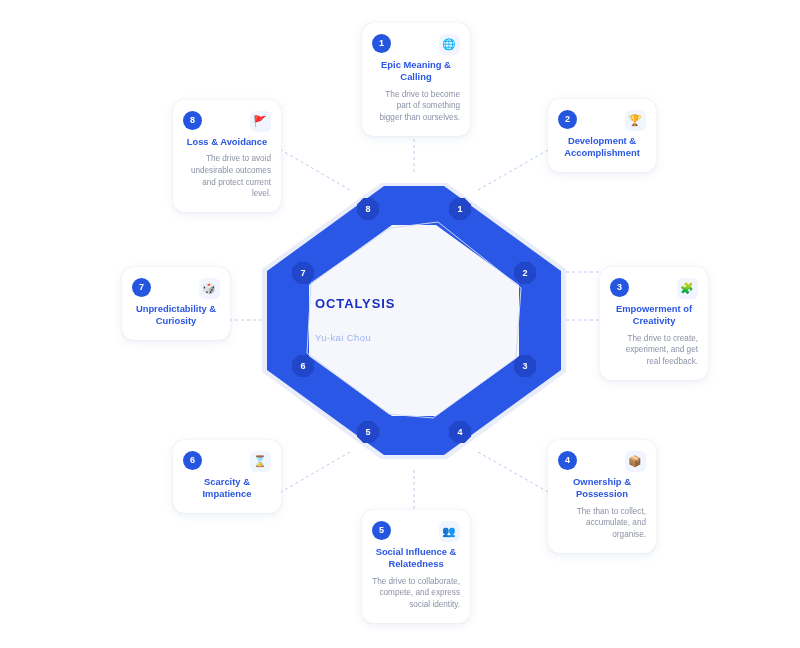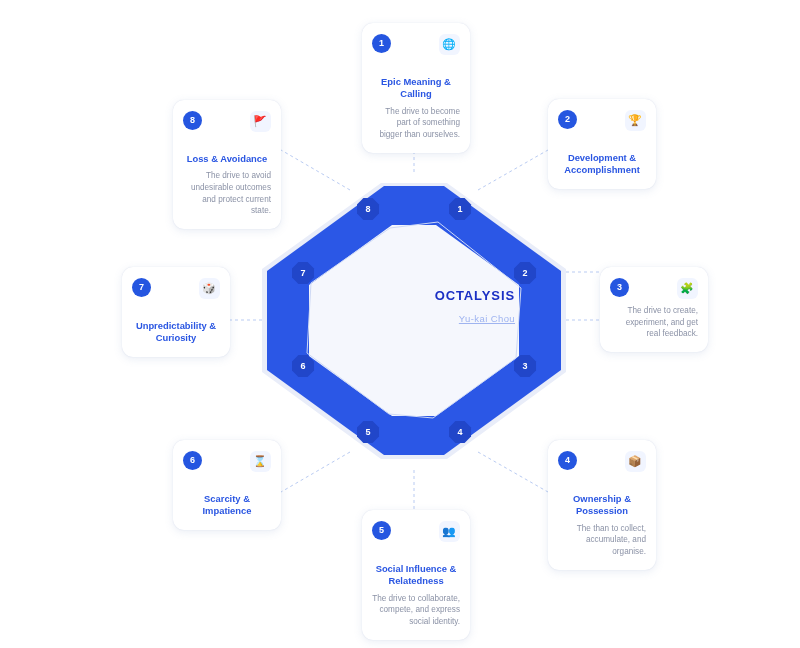--- a/index.html
+++ b/index.html
@@ -27,37 +27,36 @@
     top: 0;
     width: 800px;
     height: 648px;
     pointer-events: none;
   }
 
   
   .center-label {
     position: absolute;
     left: 315px;
-    top: 288px;
+    top: 296px;
     width: 200px;
-    text-align: right;
+    text-align: left;
     pointer-events: none;
   }
   .center-title {
     font-size: 13px;
     font-weight: bold;
     letter-spacing: 0.9px;
     color: #1a2fc4;
   }
   .center-sub {
-    margin-top: 10px;
+    margin-top: 21px;
     font-size: 9.5px;
     letter-spacing: 0.4px;
     color: #9fb4f0;
-    text-decoration: underline;
   }
 
   
   .ring-badge {
     position: absolute;
     width: 23px;
     height: 23px;
     margin-left: -11.5px;
     margin-top: -11.5px;
     background: #2146c9;
@@ -106,21 +105,21 @@
     height: 21px;
     border-radius: 6px;
     background: #f1f5ff;
     display: flex;
     align-items: center;
     justify-content: center;
     font-size: 11px;
     line-height: 1;
   }
   .card-title {
-    margin-top: 20px;
+    margin-top: 3px;
     font-size: 9.4px;
     font-weight: bold;
     line-height: 1.32;
     color: #2a56e2;
     text-align: center;
   }
   .card-desc {
     margin-top: 5px;
     font-size: 8.2px;
     line-height: 1.42;
@@ -195,20 +194,21 @@
       <div class="card-icon">🏆</div>
     </div>
     <div class="card-title">Development &amp; Accomplishment</div>
   </div>
 
   <div class="card" id="card-3">
     <div class="card-top">
       <div class="card-num">3</div>
       <div class="card-icon">🧩</div>
     </div>
+    <div class="card-title">Empowerment of Creativity</div>
     <div class="card-desc">The drive to create, experiment, and get real feedback.</div>
   </div>
 
   <div class="card" id="card-4">
     <div class="card-top">
       <div class="card-num">4</div>
       <div class="card-icon">📦</div>
     </div>
     <div class="card-title">Ownership &amp; Possession</div>
     <div class="card-desc">The than to collect, accumulate, and organise.</div>
@@ -238,16 +238,16 @@
     </div>
     <div class="card-title">Unpredictability &amp; Curiosity</div>
   </div>
 
   <div class="card" id="card-8">
     <div class="card-top">
       <div class="card-num">8</div>
       <div class="card-icon">🚩</div>
     </div>
     <div class="card-title">Loss &amp; Avoidance</div>
-    <div class="card-desc">The drive to avoid undesirable outcomes and protect current state.</div>
+    <div class="card-desc">The drive to avoid undesirable outcomes and protect current level.</div>
   </div>
 
 </div>
 
 </body></html>

